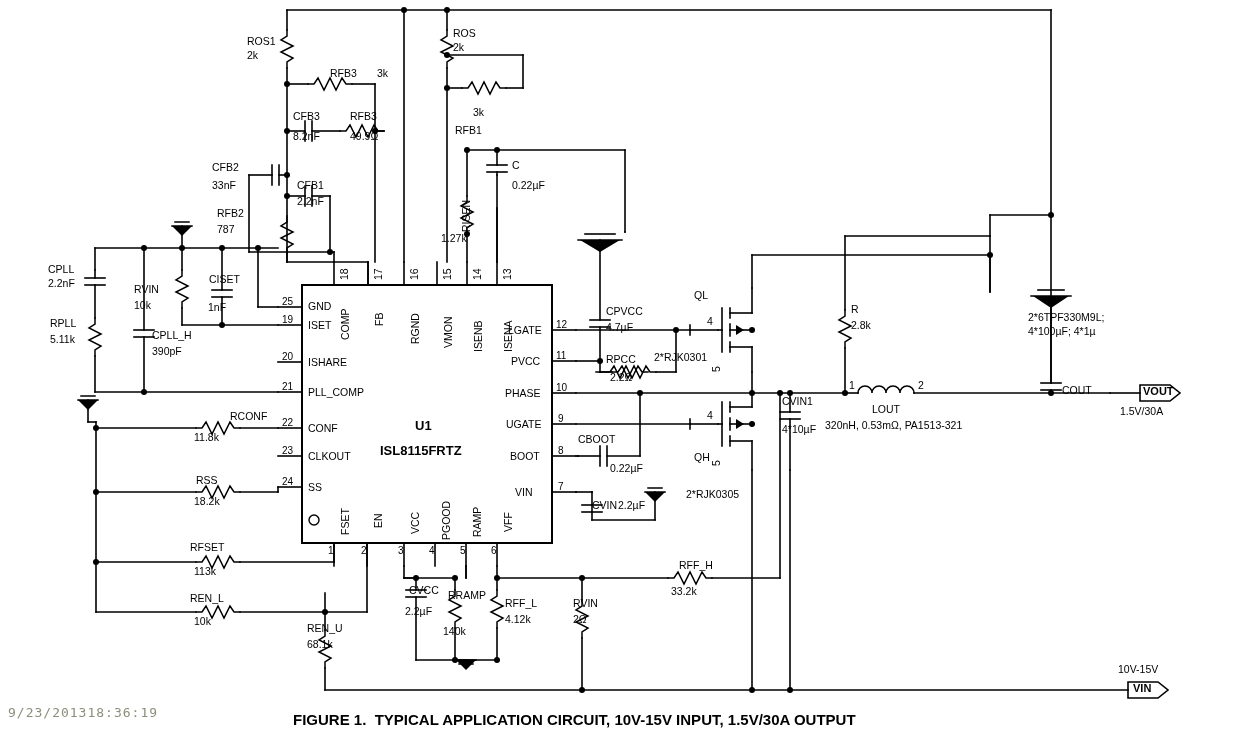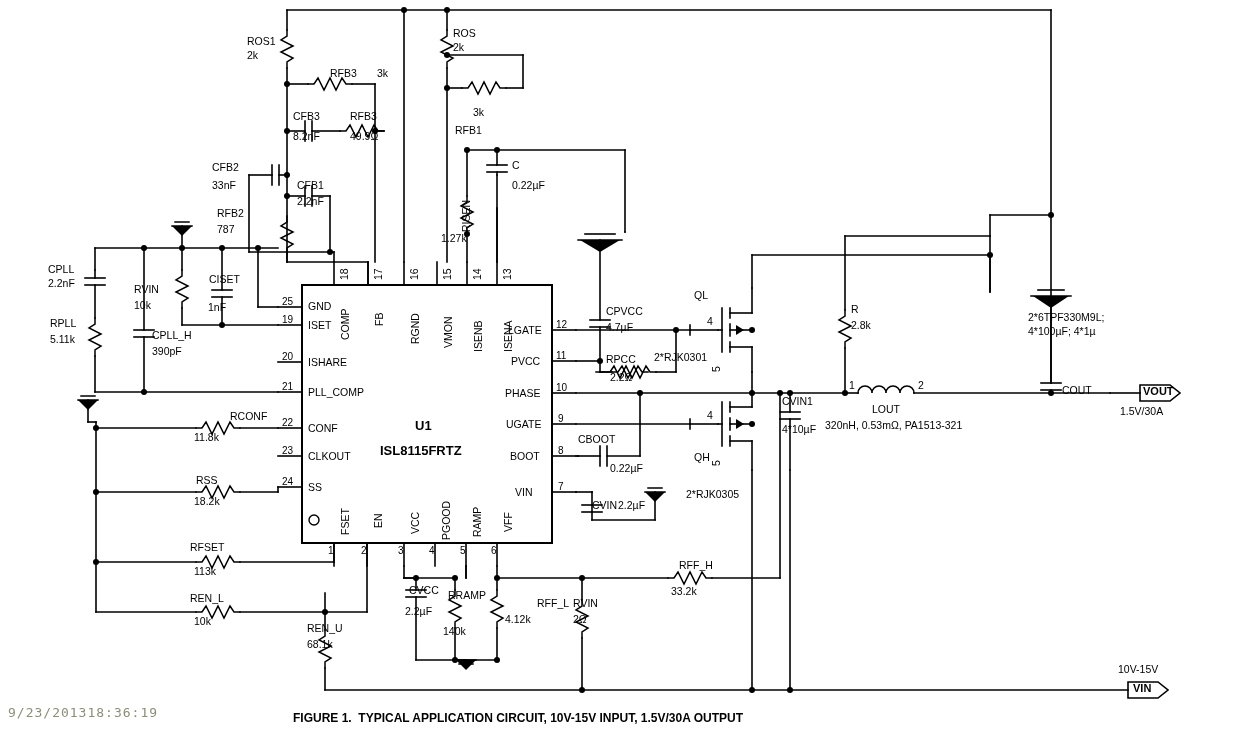--- a/index.html
+++ b/index.html
@@ -2,21 +2,21 @@
 <html><head>
 <meta charset="utf-8">
 <style>
   html,body{margin:0;padding:0;background:#fff;}
   body{width:1256px;height:736px;position:relative;font-family:"Liberation Sans",sans-serif;color:#000;overflow:hidden;}
   #sheet{position:absolute;left:0;top:0;width:1256px;height:736px;}
   .lbl{position:absolute;font-size:10.5px;line-height:11px;white-space:pre;color:#000;}
   .lbl.b{font-weight:bold;}
   .vert{position:absolute;font-size:10.5px;white-space:pre;transform-origin:0 0;transform:rotate(-90deg);}
   .pin{position:absolute;font-size:10px;white-space:pre;}
-  .caption{position:absolute;font-size:12px;font-weight:bold;white-space:pre;}
+  .caption{position:absolute;font-size:15px;font-weight:bold;white-space:pre;}
   .stamp{position:absolute;font-size:13px;letter-spacing:1px;color:#8a8f7a;white-space:pre;font-family:"DejaVu Sans Mono",monospace;}
   svg{position:absolute;left:0;top:0;}
   .ic-name{position:absolute;font-size:13px;font-weight:bold;white-space:pre;}
 </style>
 </head>
 <body>
 
 <div id="sheet">
 
 <svg width="1256" height="736">
@@ -538,21 +538,21 @@
 
 <div class="lbl" style="left:307px;top:623px;">REN_U</div>
 <div class="lbl" style="left:307px;top:639px;">68.1k</div>
 
 <div class="lbl" style="left:409px;top:585px;">CVCC</div>
 <div class="lbl" style="left:405px;top:606px;">2.2µF</div>
 
 <div class="lbl" style="left:448px;top:590px;">RRAMP</div>
 <div class="lbl" style="left:443px;top:626px;">140k</div>
 
-<div class="lbl" style="left:505px;top:598px;margin-left:32px;">RFF_L</div>
+<div class="lbl" style="left:505px;top:598px;">RFF_L</div>
 <div class="lbl" style="left:505px;top:614px;">4.12k</div>
 
 <div class="lbl" style="left:573px;top:598px;">RVIN</div>
 <div class="lbl" style="left:573px;top:614px;">2Ω</div>
 
 <div class="lbl" style="left:679px;top:560px;">RFF_H</div>
 <div class="lbl" style="left:671px;top:586px;">33.2k</div>
 
 <div class="lbl b" style="left:1143px;top:386px;font-size:11px;">VOUT</div>
 <div class="lbl" style="left:1120px;top:406px;">1.5V/30A</div>

